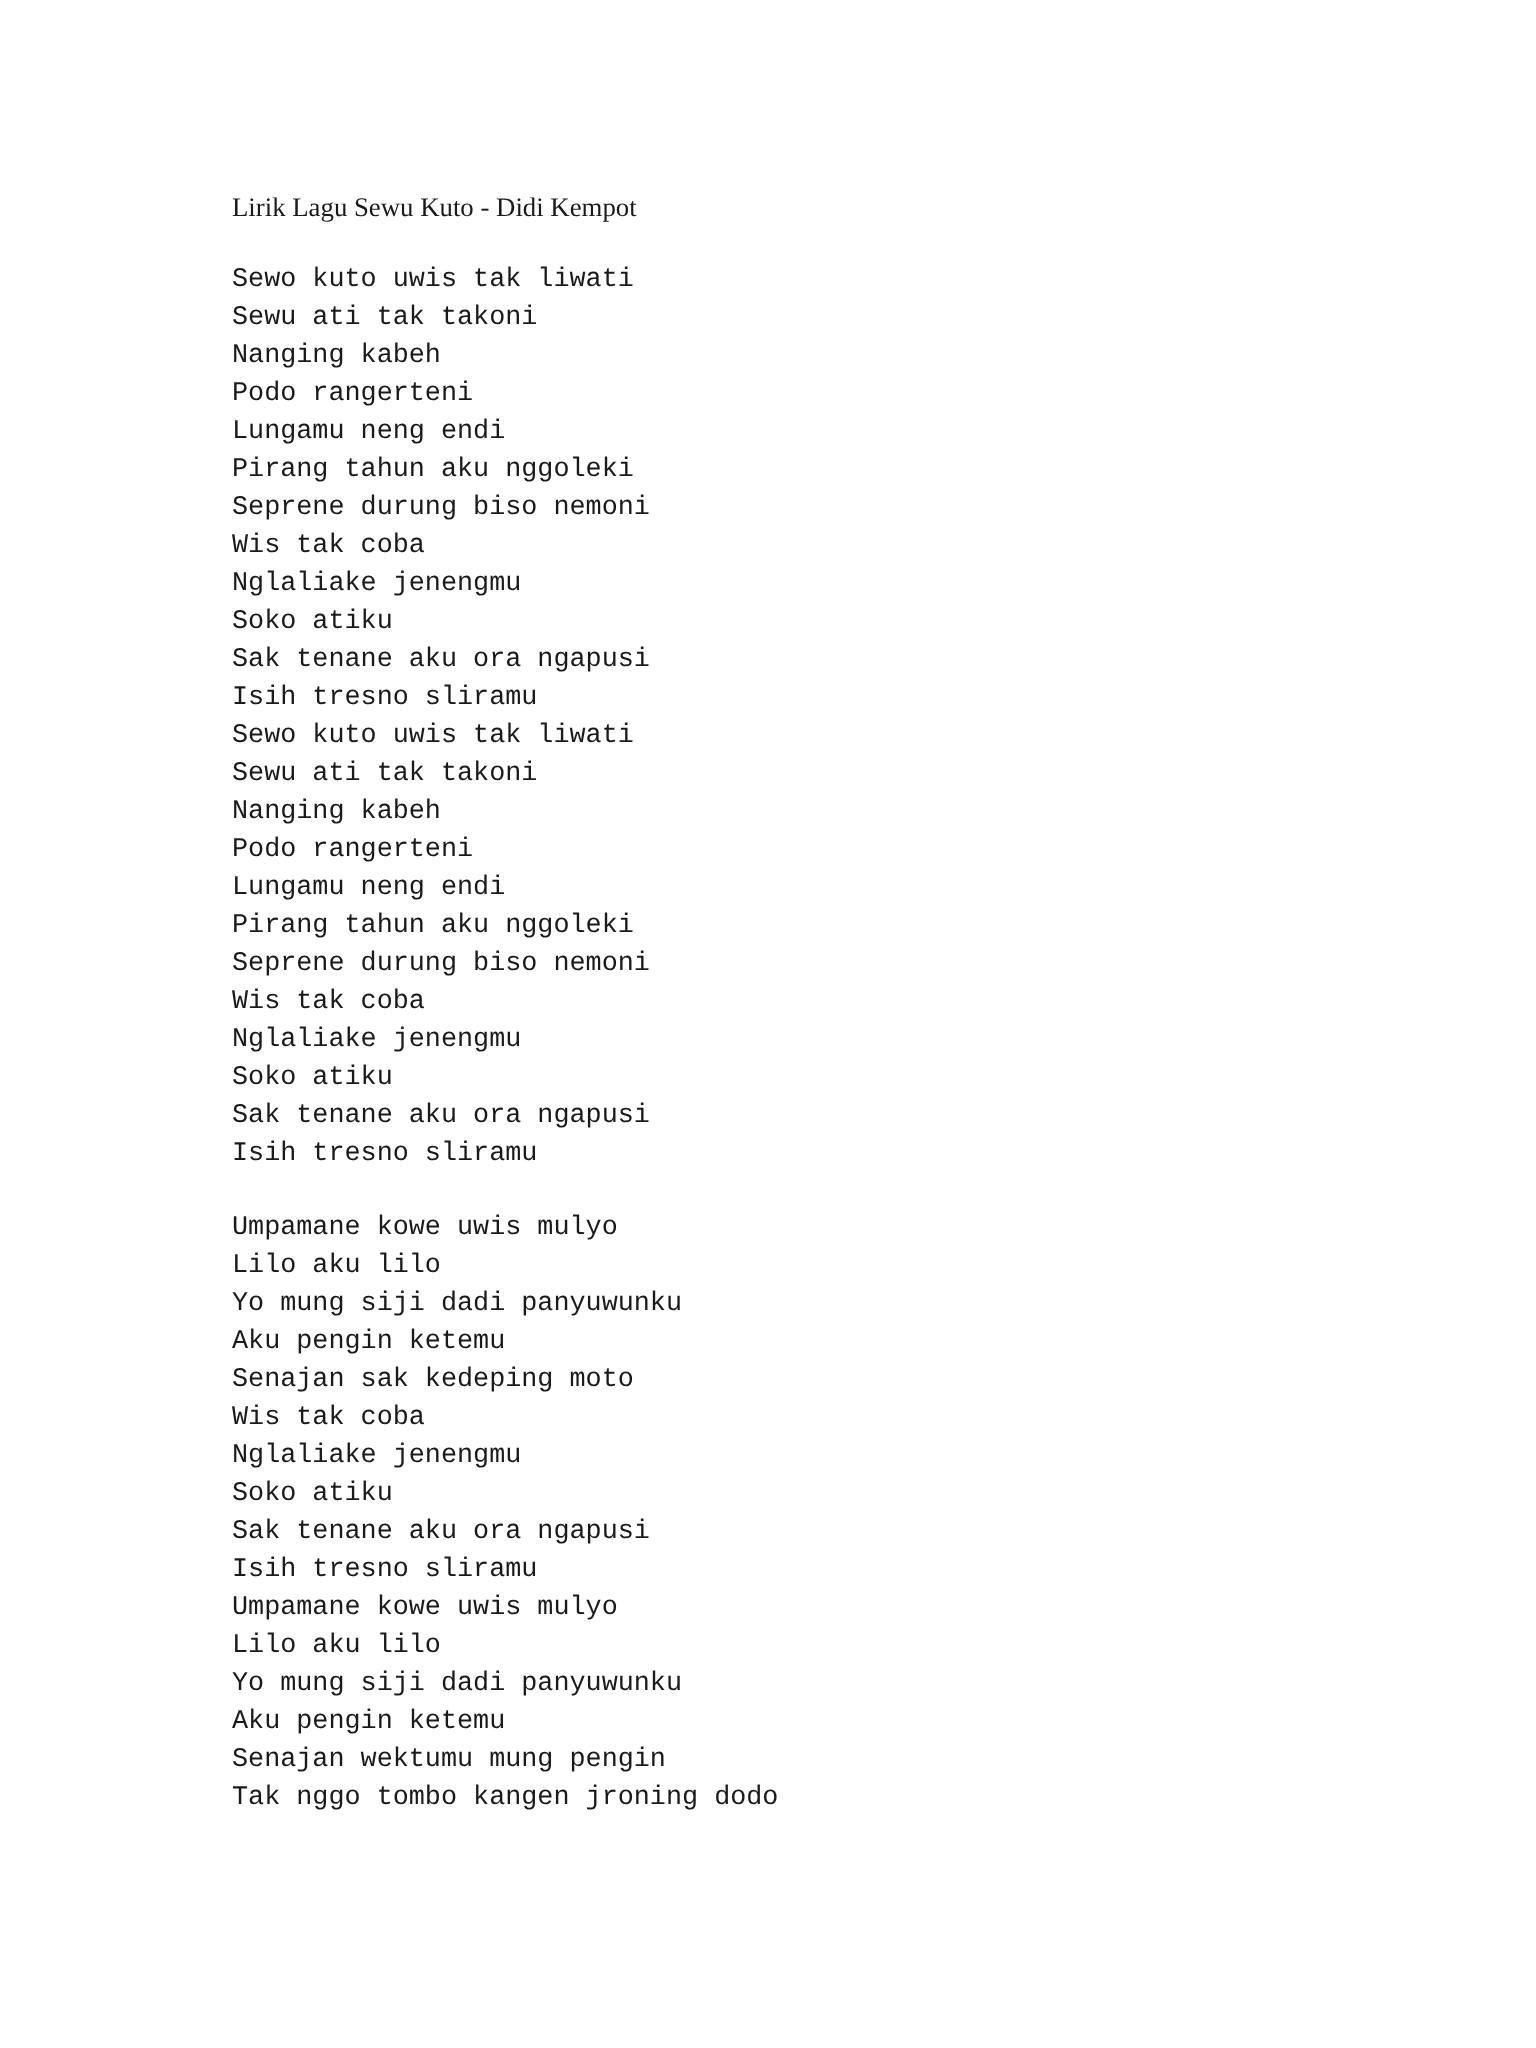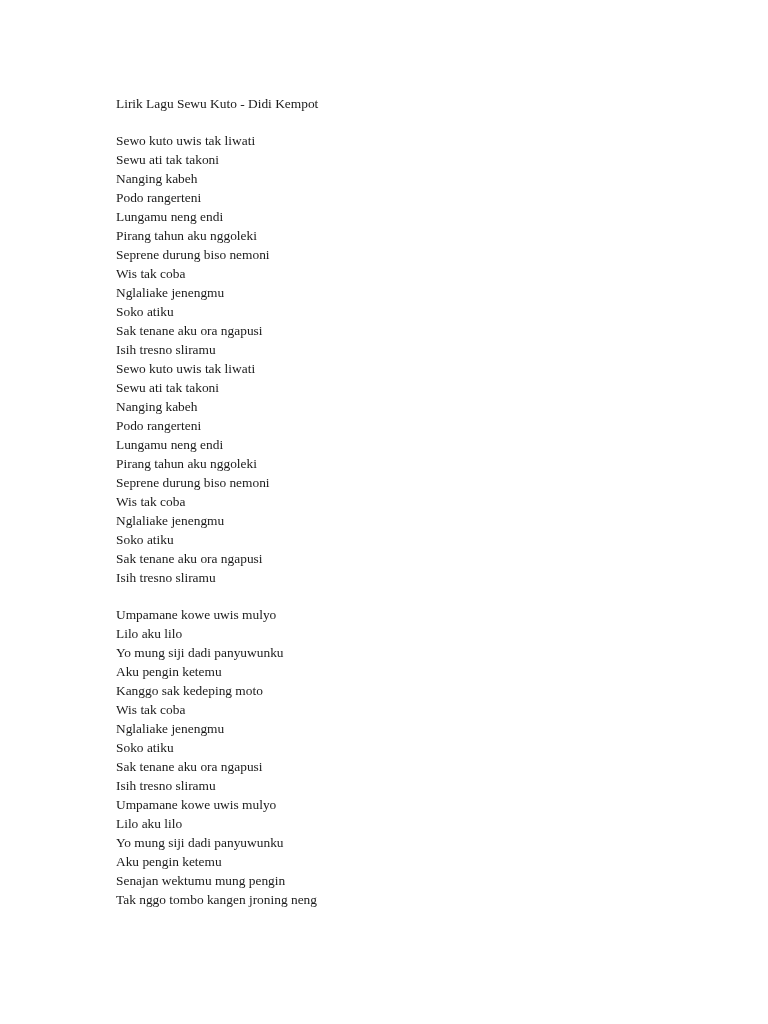--- a/index.html
+++ b/index.html
@@ -39,20 +39,21 @@
       margin: 0;
       padding: 0;
       list-style: none;
     }
     .gap {
       height: 18px;
     }
     .line {
       height: 19px;
       white-space: nowrap;
+      font-family: Liberation Mono, monospace;
     }
   </style>
 </head>
 <body>
 
 <div class="page">
   <div class="content">
     <p class="title">Lirik Lagu Sewu Kuto - Didi Kempot</p>
     <div class="gap"></div>
 
@@ -83,27 +84,27 @@
       <li class="line">Isih tresno sliramu</li>
     </ul>
 
     <div class="gap"></div>
 
     <ul class="stanza">
       <li class="line">Umpamane kowe uwis mulyo</li>
       <li class="line">Lilo aku lilo</li>
       <li class="line">Yo mung siji dadi panyuwunku</li>
       <li class="line">Aku pengin ketemu</li>
-      <li class="line">Kanggo sak kedeping moto</li>
+      <li class="line">Senajan sak kedeping moto</li>
       <li class="line">Wis tak coba</li>
       <li class="line">Nglaliake jenengmu</li>
       <li class="line">Soko atiku</li>
       <li class="line">Sak tenane aku ora ngapusi</li>
       <li class="line">Isih tresno sliramu</li>
       <li class="line">Umpamane kowe uwis mulyo</li>
       <li class="line">Lilo aku lilo</li>
       <li class="line">Yo mung siji dadi panyuwunku</li>
       <li class="line">Aku pengin ketemu</li>
       <li class="line">Senajan wektumu mung pengin</li>
-      <li class="line">Tak nggo tombo kangen jroning neng</li>
+      <li class="line">Tak nggo tombo kangen jroning dodo</li>
     </ul>
   </div>
 </div>
 
 </body></html>

